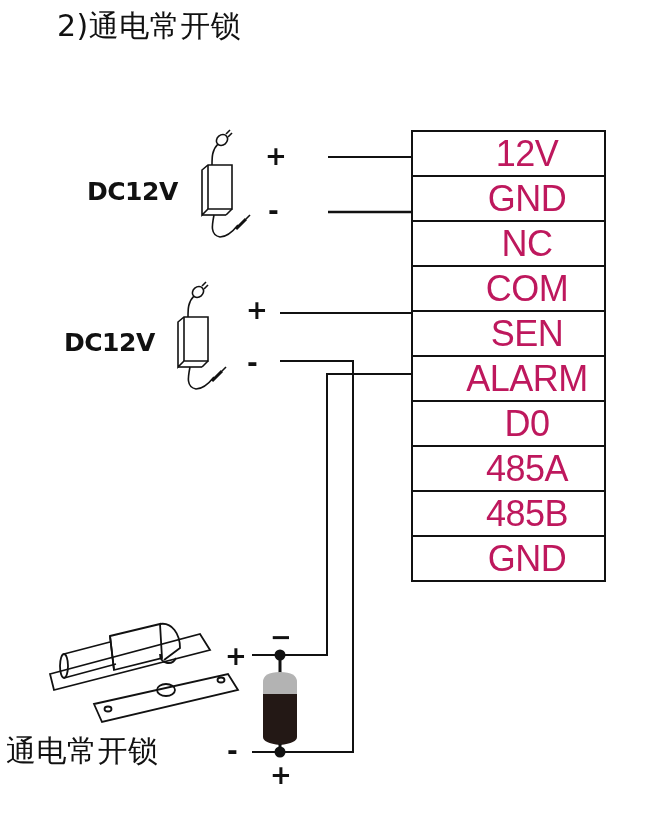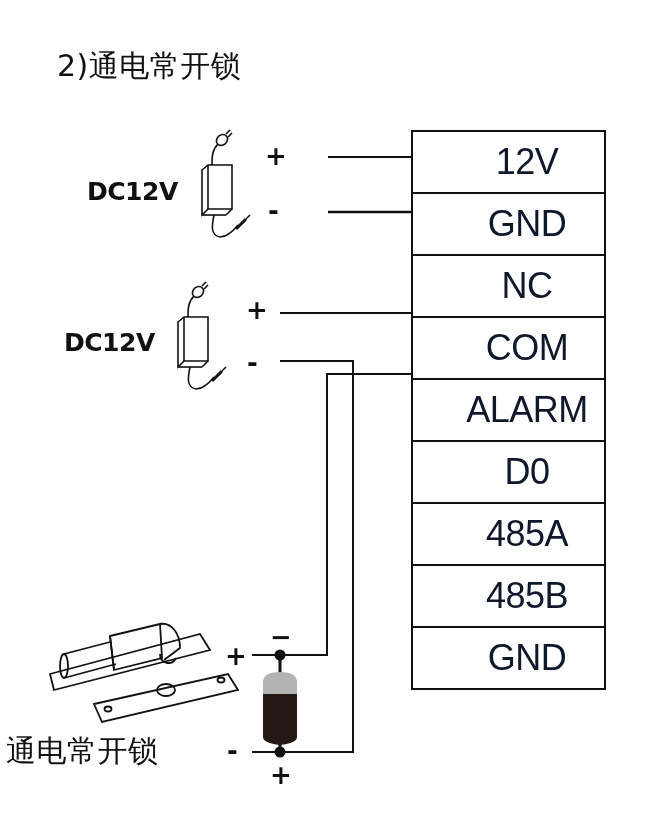--- a/index.html
+++ b/index.html
@@ -1,26 +1,26 @@
 <!DOCTYPE html>
 <html><head>
 <meta charset="utf-8">
 <style>
   html, body { margin: 0; padding: 0; background: #ffffff; }
   body { width: 653px; height: 833px; position: relative; overflow: hidden;
          font-family: "Liberation Sans", "DejaVu Sans", sans-serif; color: #111; }
   .title { position: absolute; left: 57px; top: 6px; font-size: 30px; line-height: 40px;
-           font-family: "DejaVu Sans", sans-serif; font-weight: 400; letter-spacing: 0.5px; margin-top: 40px; }
+           font-family: "DejaVu Sans", sans-serif; font-weight: 400; letter-spacing: 0.5px; }
   svg.canvas { position: absolute; left: 0; top: 0; }
   .terminal-block { position: absolute; left: 411px; top: 130px; width: 191px;
                     border: 2.5px solid #111; border-right-width: 2.5px; box-sizing: content-box; }
-  .terminal-row { height: 60px; border-top: 2px solid #111; display: flex;
+  .terminal-row { height: 43px; border-top: 2px solid #111; display: flex;
                   align-items: center; justify-content: center;
                   font-size: 36px; font-weight: 300; font-family: "Liberation Sans", sans-serif;
-                  letter-spacing: -0.5px; color: #0f172a; padding-left: 37px; }
+                  letter-spacing: -0.5px; color: #be185d; padding-left: 37px; }
   .terminal-row:first-child { border-top: none; }
   .lbl { position: absolute; font-family: "DejaVu Sans", sans-serif; }
   .adapter-label { font-size: 25px; font-weight: 700; letter-spacing: -0.5px; }
   .pol { font-weight: 900; font-size: 26px; line-height: 26px; font-family: "DejaVu Sans", sans-serif; }
   .lock-label { font-size: 30px; font-family: "DejaVu Sans", sans-serif; letter-spacing: 0.5px; text-align: right; }
 </style>
 </head>
 <body>
 
 <div class="title">2)通电常开锁</div>
@@ -111,18 +111,19 @@
 <div class="lbl pol" style="left:225px;top:643px;">+</div>
 <div class="lbl pol" style="left:227px;top:738px;">-</div>
 <div class="lbl pol" style="left:270px;top:624px;">−</div>
 <div class="lbl pol" style="left:270px;top:762px;">+</div>
 
 <div class="terminal-block">
   <div class="terminal-row">12V</div>
   <div class="terminal-row">GND</div>
   <div class="terminal-row">NC</div>
   <div class="terminal-row">COM</div>
+  <div class="terminal-row">SEN</div>
   <div class="terminal-row">ALARM</div>
   <div class="terminal-row">D0</div>
   <div class="terminal-row">485A</div>
   <div class="terminal-row">485B</div>
   <div class="terminal-row">GND</div>
 </div>
 
 </body></html>

